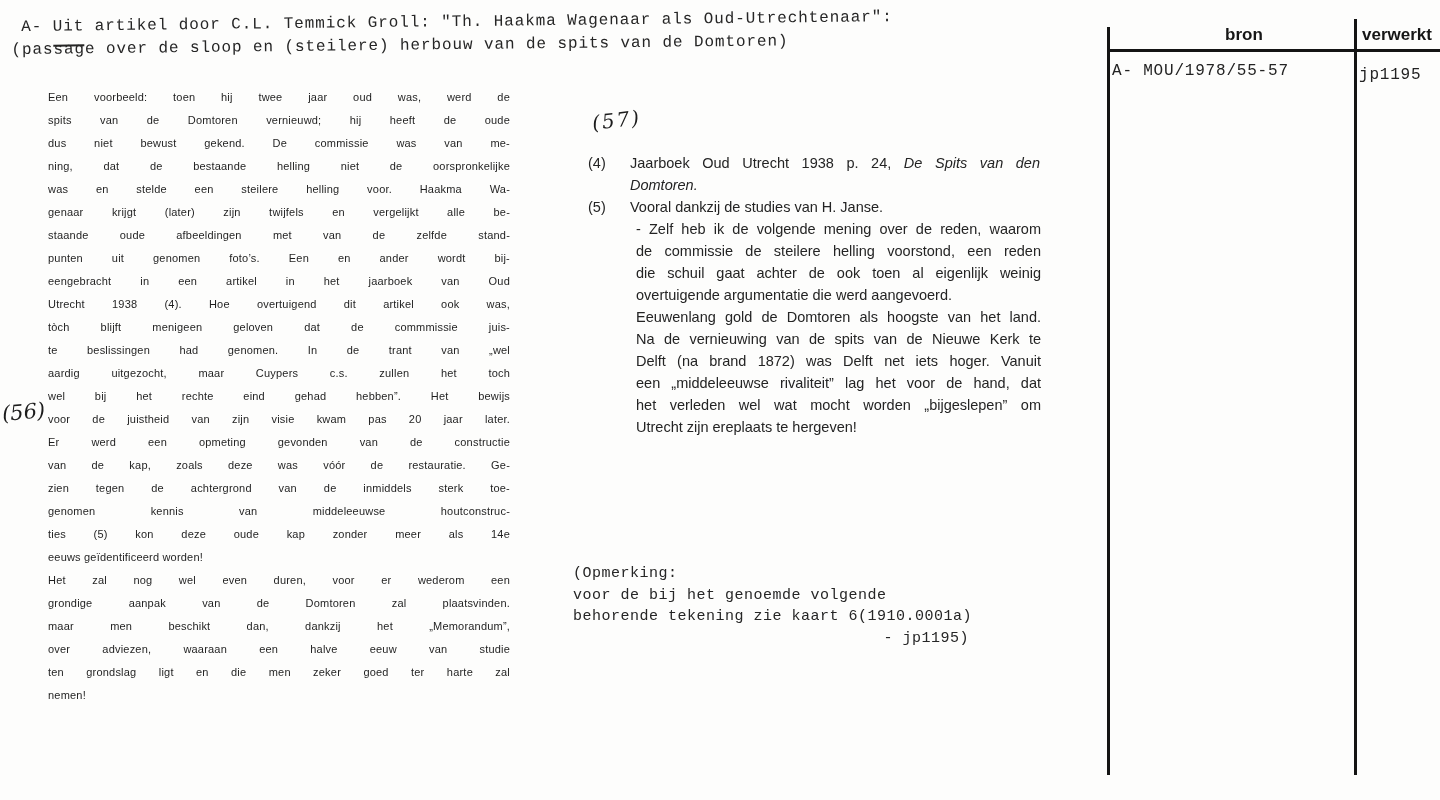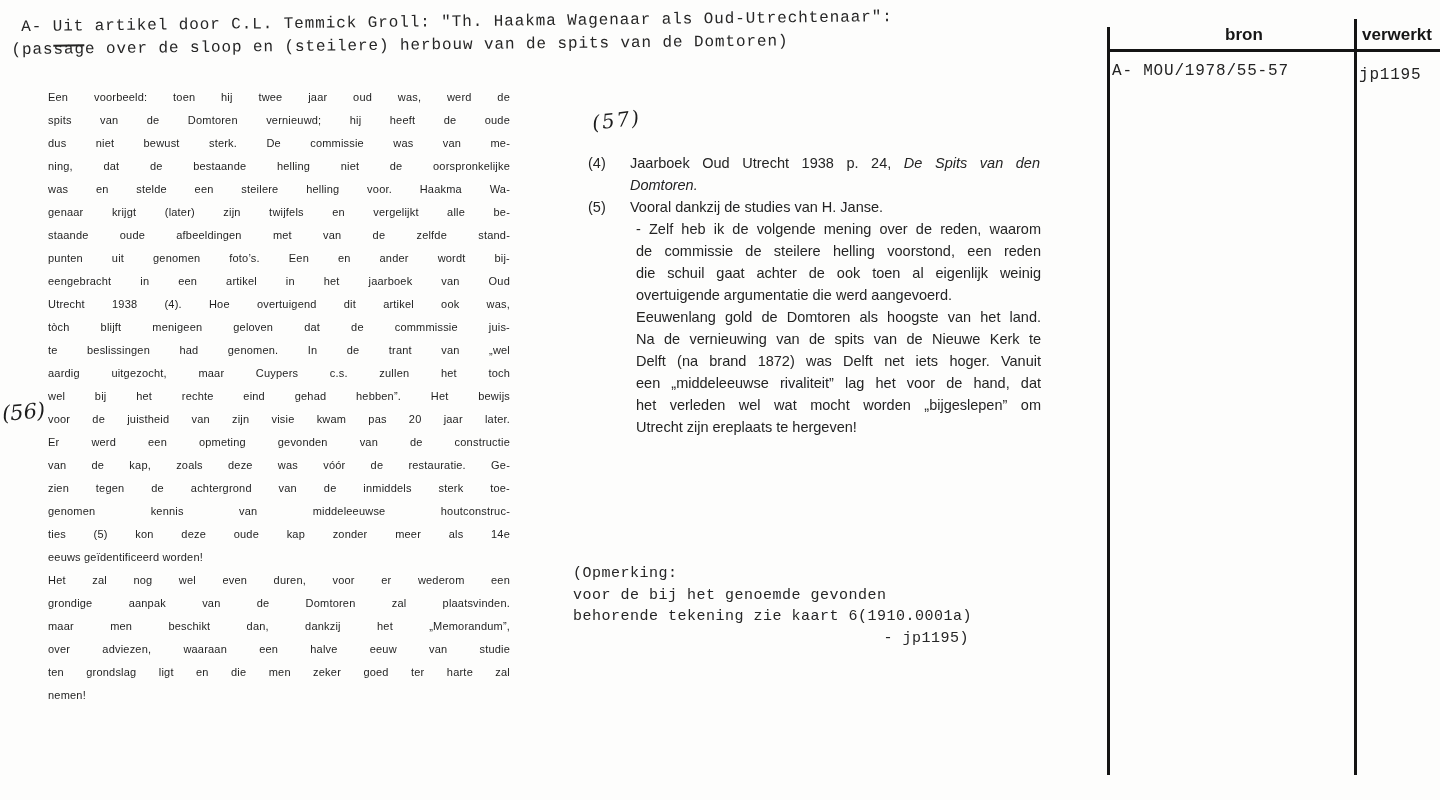--- a/index.html
+++ b/index.html
@@ -71,21 +71,21 @@
   <div class="l2">(passage over de sloop en (steilere) herbouw van de spits van de Domtoren)</div>
 </div>
 
 <div class="hand hand56">(56)</div>
 <div class="hand hand57">(57)</div>
 
 <div class="article">
 
 <div class="jline">Een voorbeeld: toen hij twee jaar oud was, werd de</div>
     <div class="jline">spits van de Domtoren vernieuwd; hij heeft de oude</div>
-    <div class="jline">dus niet bewust sterk. De commissie was van me-</div>
+    <div class="jline">dus niet bewust gekend. De commissie was van me-</div>
     <div class="jline">ning, dat de bestaande helling niet de oorspronkelijke</div>
     <div class="jline">was en stelde een steilere helling voor. Haakma Wa-</div>
     <div class="jline">genaar krijgt (later) zijn twijfels en vergelijkt alle be-</div>
     <div class="jline">staande oude afbeeldingen met van de zelfde stand-</div>
     <div class="jline">punten uit genomen foto’s. Een en ander wordt bij-</div>
     <div class="jline">eengebracht in een artikel in het jaarboek van Oud</div>
     <div class="jline">Utrecht 1938 (4). Hoe overtuigend dit artikel ook was,</div>
     <div class="jline">tòch blijft menigeen geloven dat de commmissie juis-</div>
     <div class="jline">te beslissingen had genomen. In de trant van „wel</div>
     <div class="jline">aardig uitgezocht, maar Cuypers c.s. zullen het toch</div>
@@ -129,21 +129,21 @@
       <div class="jline">een „middeleeuwse rivaliteit” lag het voor de hand, dat</div>
       <div class="jline">het verleden wel wat mocht worden „bijgeslepen” om</div>
       <div class="jline nojust">Utrecht zijn ereplaats te hergeven!</div>
     </div>
 </div>
 
 <div class="typed typed-note">
   <div>
 
   <div>(Opmerking:</div>
-      <div>voor de bij het genoemde gevonden</div>
+      <div>voor de bij het genoemde volgende</div>
       <div>behorende tekening zie kaart 6(1910.0001a)</div>
     </div>
   <div class="rline">- jp1195)</div>
 </div>
 
 <div class="tline vline1"></div>
 <div class="tline vline2"></div>
 <div class="tline hline"></div>
 <div class="th th-bron">bron</div>
 <div class="th th-verwerkt">verwerkt</div>

